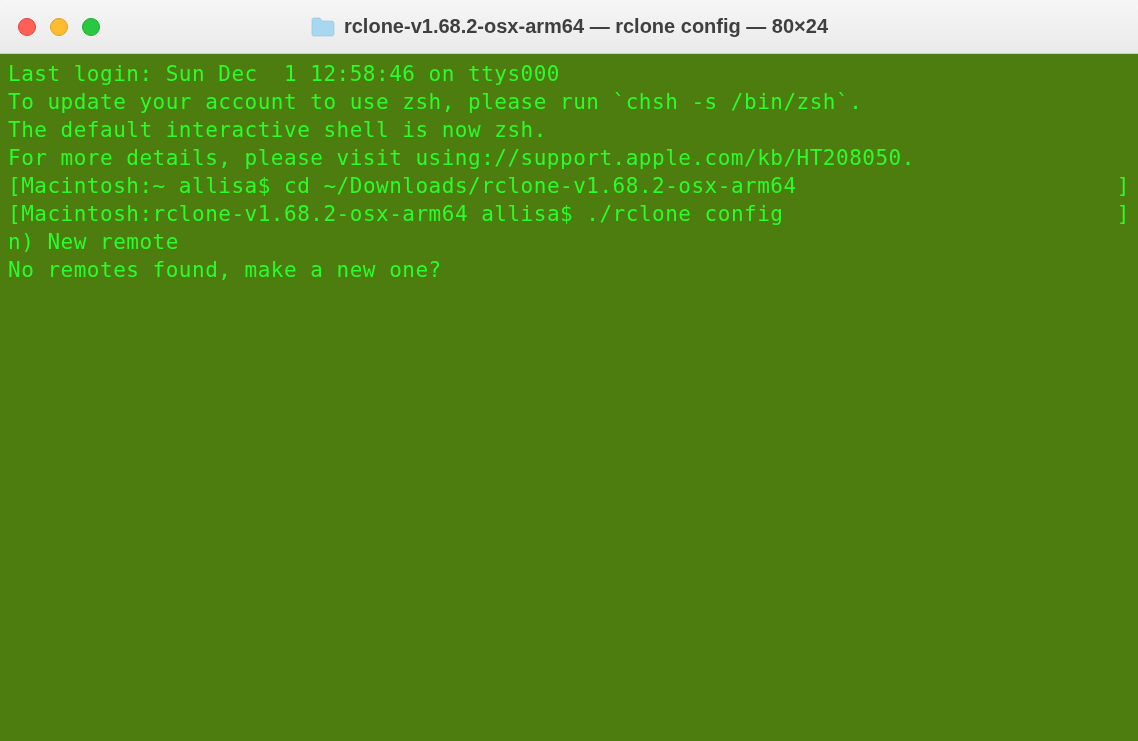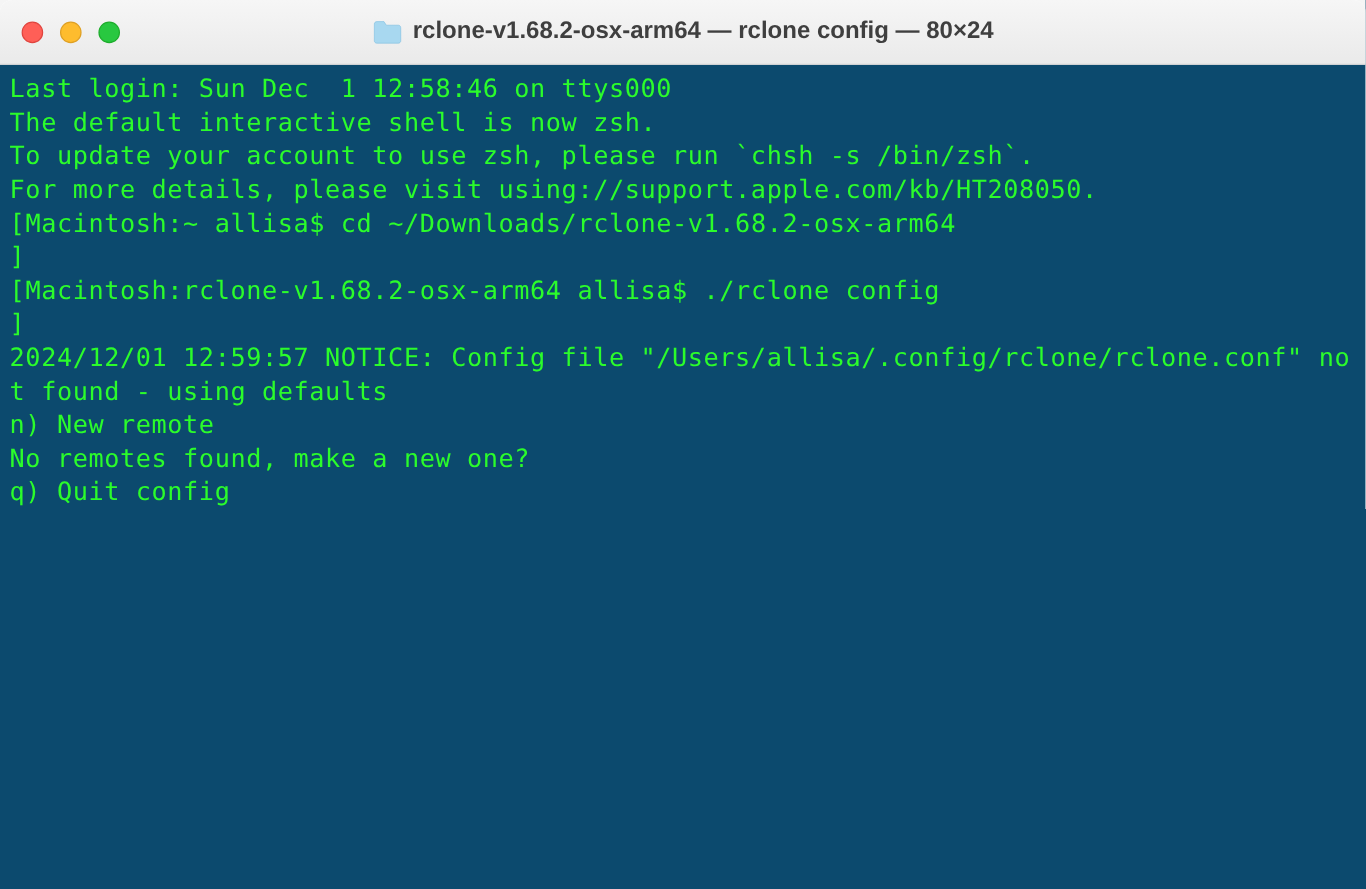--- a/index.html
+++ b/index.html
@@ -72,38 +72,37 @@
       height: 100%;
     }
     .window-title {
       font-size: 20px;
       font-weight: 700;
       color: #3f3f3f;
       white-space: nowrap;
     }
     .terminal-body {
       flex: 1;
-      background: #0c4a6e;
+      background: #4d7c0f;
       padding: 6px 8px;
       font-family: "Menlo", "Monaco", "Consolas", monospace;
       font-size: 21px;
       line-height: 28px;
       color: #2bfc2b;
       font-weight: 500;
       overflow: hidden;
       letter-spacing: 0.5px;
     }
     .terminal-line {
       white-space: pre-wrap;
       word-break: break-all;
     }
     .prompt-row {
       display: flex;
       justify-content: space-between;
-      flex-direction: column;
     }
     .bracket {
       color: #2bfc2b;
     }
   </style>
 </head>
 <body>
 
 <div class="window">
   <div class="titlebar">
@@ -117,29 +116,27 @@
         <svg viewBox="0 0 26 22">
           <path d="M2 4 C2 2.9 2.9 2 4 2 L10 2 L12 5 L22 5 C23.1 5 24 5.9 24 7 L24 18 C24 19.1 23.1 20 22 20 L4 20 C2.9 20 2 19.1 2 18 Z" fill="#a8d8f0" stroke="#7cbde0" stroke-width="0.5"></path>
         </svg>
       </span>
       <span class="window-title">rclone-v1.68.2-osx-arm64 — rclone config — 80×24</span>
     </div>
   </div>
   <div class="terminal-body">
     <div class="terminal-line">Last login: Sun Dec  1 12:58:46 on ttys000</div>
     <div class="terminal-line"></div>
+    <div class="terminal-line">To update your account to use zsh, please run `chsh -s /bin/zsh`.</div>
     <div class="terminal-line">The default interactive shell is now zsh.</div>
-    <div class="terminal-line">To update your account to use zsh, please run `chsh -s /bin/zsh`.</div>
     <div class="terminal-line">For more details, please visit using://support.apple.com/kb/HT208050.</div>
     <div class="terminal-line prompt-row">
       <span><span class="bracket">[</span><span>Macintosh:~ allisa$ cd ~/Downloads/rclone-v1.68.2-osx-arm64</span></span>
       <span class="bracket">]</span>
     </div>
     <div class="terminal-line prompt-row">
       <span><span class="bracket">[</span><span>Macintosh:rclone-v1.68.2-osx-arm64 allisa$ ./rclone config</span></span>
       <span class="bracket">]</span>
     </div>
-    <div class="terminal-line">2024/12/01 12:59:57 NOTICE: Config file "/Users/allisa/.config/rclone/rclone.conf" not found - using defaults</div>
     <div class="terminal-line">n) New remote</div>
     <div class="terminal-line">No remotes found, make a new one?</div>
-    <div class="terminal-line">q) Quit config</div>
   </div>
 </div>
 
 </body></html>

